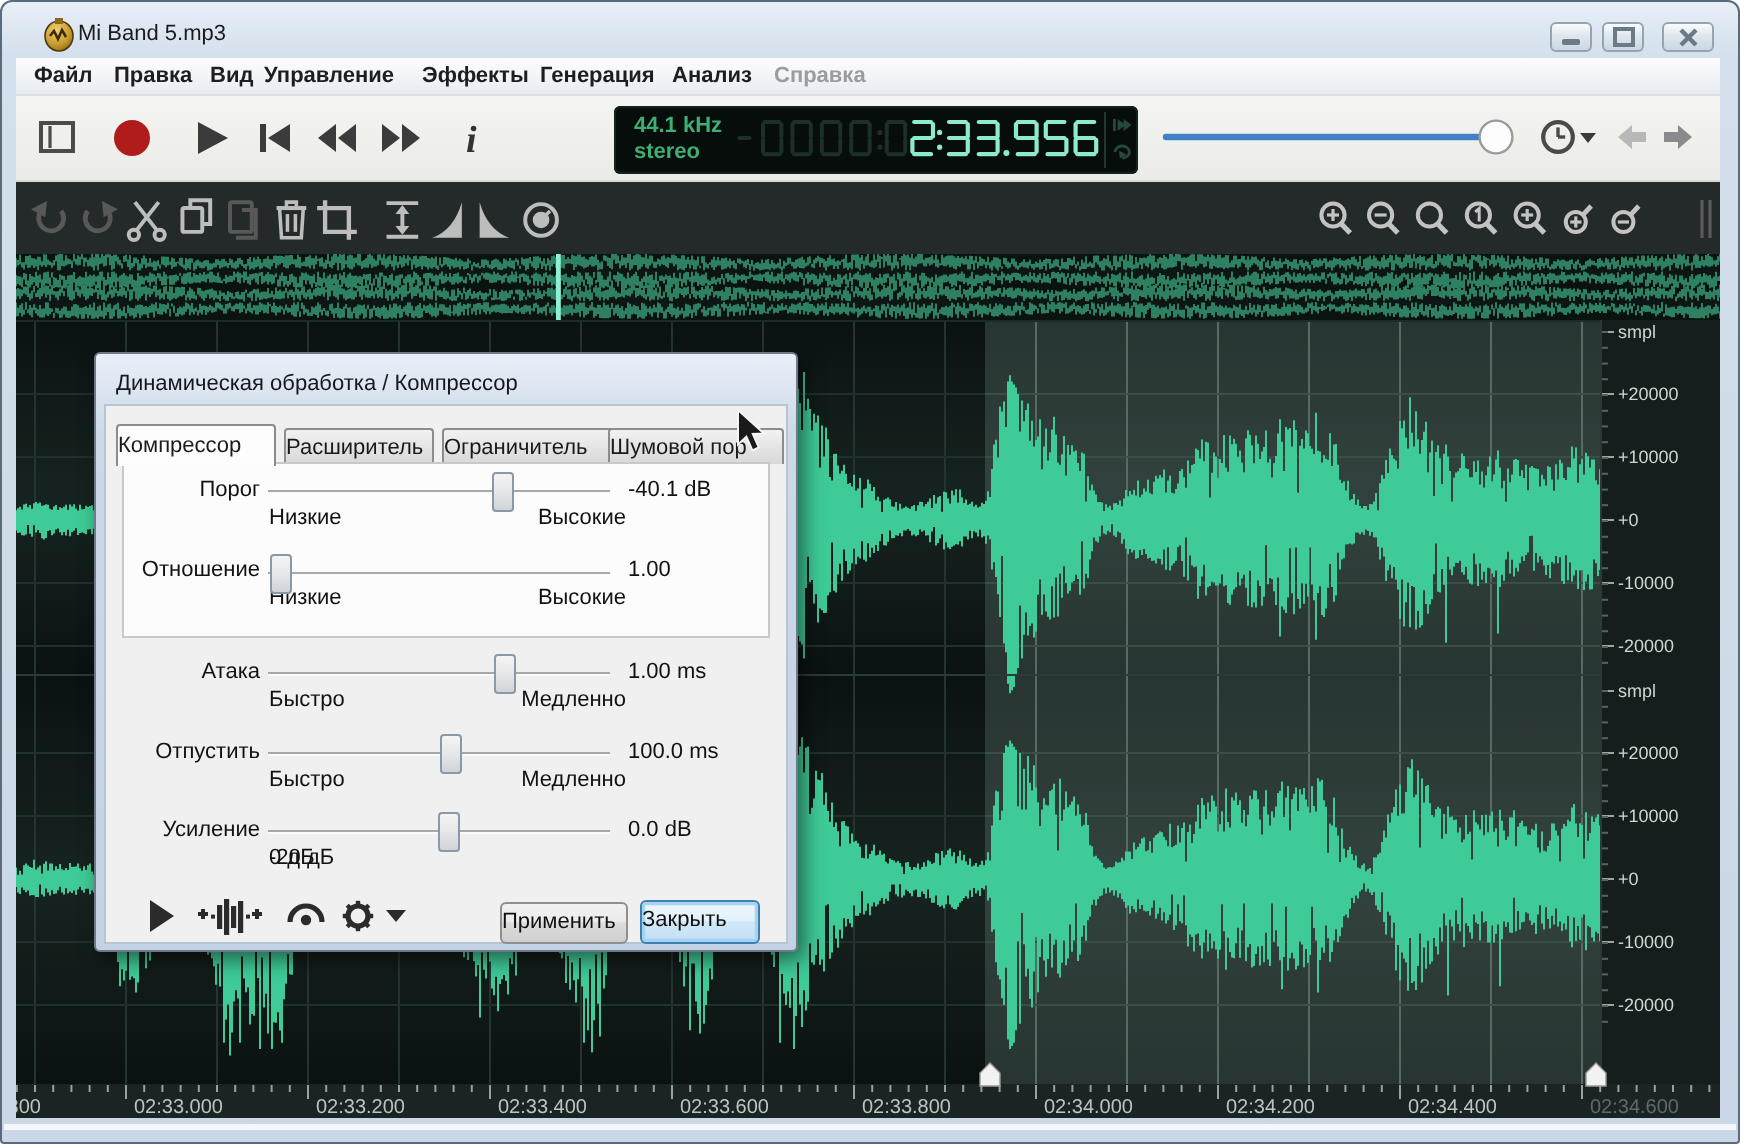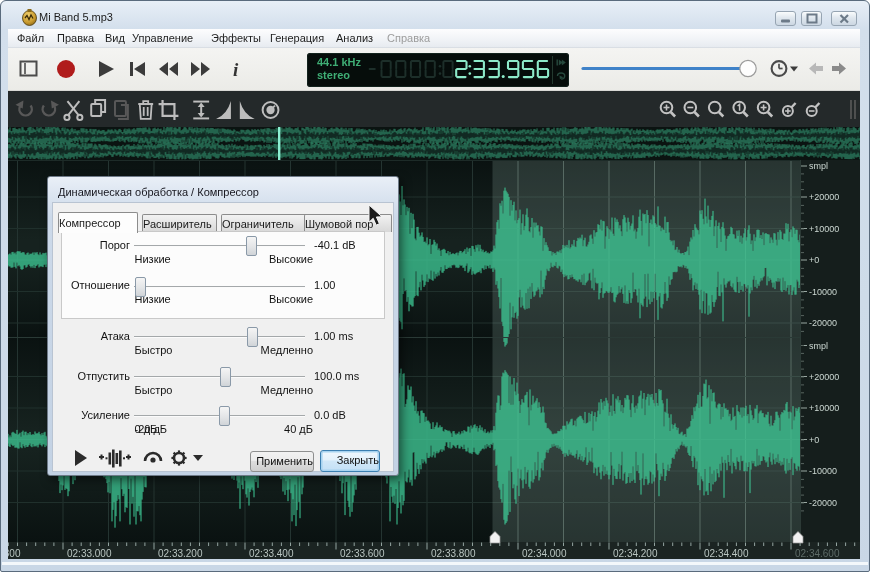--- a/index.html
+++ b/index.html
@@ -1,21 +1,21 @@
 <!DOCTYPE html>
 <html><head><meta charset="utf-8"><style>
 * { margin:0; padding:0; box-sizing:border-box; }
 body { width:870px; height:572px; font-family:"Liberation Sans",sans-serif; background:#fff; overflow:hidden; }
 .ab { position:absolute; }
 .win { position:absolute; left:0; top:0; width:870px; height:572px;
   background:linear-gradient(#e8eff7,#d3dfec 28px,#c9d7e6);
   border:1px solid #5a6b7d; border-radius:6px 6px 2px 2px; }
 .titletext { position:absolute; left:39px; top:11px; font-size:11px; color:#1b1b1b; }
 .menubar { position:absolute; left:8px; top:29px; width:852px; height:19px;
-  background:linear-gradient(#fdfdfe,#eef1f5 70%,#e7ebf0); border-bottom:1px solid #d9dee4; }
+  background:linear-gradient(#fdfdfe,#eef1f5 70%,#e7ebf0); border-bottom:1px solid #d9dee4;font-weight:bold; }
 .menubar span { position:absolute; top:3px; font-size:11px; color:#1e1e1e; }
 .toolbar { position:absolute; left:8px; top:48px; width:852px; height:43px;
   background:linear-gradient(#f4f4f2,#ebebe7); border-bottom:1px solid #d8d8d4; }
 .darkbar { position:absolute; left:8px; top:91px; width:852px; height:36px; background:#24292a; }
 .wbtn { position:absolute; top:10.5px; height:15px; border:1px solid #96a4b2; border-radius:3px;
   background:linear-gradient(#fafcfd,#dfe7ee 45%,#ccd7e2); }
 .lcdlab { font-size:11px; font-weight:bold; fill:#3fae75; font-family:"Liberation Sans",sans-serif; }
 .sc { font-size:9px; fill:#ccd8d2; font-family:"Liberation Sans",sans-serif; }
 .tl { font-size:10px; font-family:"Liberation Sans",sans-serif; }
 .dlg { position:absolute; left:47px; top:176px; width:352px; height:300px;
@@ -31,21 +31,21 @@
 .panel { position:absolute; left:8px; top:28px; width:324px; height:88px; background:#fcfcfc;
   border:1px solid #c9c9c9; z-index:1; }
 .lab { position:absolute; font-size:11px; color:#121212; z-index:6; }
 .val { position:absolute; left:261px; font-size:11px; color:#121212; z-index:6; }
 .sub { position:absolute; font-size:11px; color:#121212; z-index:6; }
 .track { position:absolute; left:80.5px; width:171px; height:2px; z-index:6;
   background:#a4a8aa; border-bottom:1px solid #fbfbfb; }
 .thumb { position:absolute; width:11px; height:20px; z-index:7; border:1px solid #8a99a8; border-radius:2px;
   background:linear-gradient(#f5f5f5,#e3e5e7 55%,#d0d4d8); }
 .btn { position:absolute; height:21px; border:1px solid #8e8f8f; border-radius:3px; font-size:11px;
-  color:#111; text-align:right; line-height:19px; z-index:6;
+  color:#111; text-align:left; line-height:19px; z-index:6;
   background:linear-gradient(#f2f2f2,#ebebeb 45%,#dddddd 50%,#cfcfcf); }
 .btn.foc { border:1px solid #3c7fb1; box-shadow:0 0 0 1.6px #a8d3f0 inset; height:22px;
   background:linear-gradient(#f0f7fd,#e3f1fb 45%,#d0e7f8 50%,#c3e0f6); }
 </style></head>
 <body>
 <div class="win"></div>
 <svg class="ab" style="left:21px;top:8px" width="17" height="18">
     <defs>
       <radialGradient id="gi" cx="0.4" cy="0.3" r="0.9">
         <stop offset="0" stop-color="#f0d070"></stop>
@@ -524,21 +524,20 @@
     <div class="val" style="top:167px">100.0 ms</div>
     <div class="sub" style="left:81.5px;top:181px">Быстро</div>
     <div class="sub" style="left:81.5px;top:181px;width:178.5px;text-align:right">Медленно</div>
 
     <div class="lab" style="right:263px;top:205.5px">Усиление</div>
     <div class="track" style="top:211.5px"></div>
     <div class="thumb" style="left:165.5px;top:202.5px"></div>
     <div class="val" style="top:205.5px">0.0 dB</div>
     <div class="sub" style="left:81.5px;top:219.5px">-20 дБ</div>
     <div class="sub" style="left:81.5px;top:219.5px;width:178.5px;">0 дБ</div>
-    <div class="sub" style="left:81.5px;top:219.5px;width:178.5px;text-align:right">40 дБ</div>
     <svg class="ab" style="left:0;top:242px" width="200" height="26">
       <path d="M22,5 L22,21 L34,13 Z" fill="#2b2b2b"></path>
       <g fill="#2b2b2b">
       <rect x="46" y="11" width="5" height="2"></rect>
           <rect x="47.5" y="9.5" width="2" height="5"></rect>
           <rect x="52.5" y="12.3" width="2" height="2"></rect>
       <rect x="55.5" y="7.5" width="2.6" height="12"></rect>
           <rect x="59" y="4.5" width="2.6" height="18"></rect>
       <rect x="62.5" y="8" width="2.6" height="11"></rect>
           <rect x="66" y="5.5" width="2.6" height="16"></rect>

